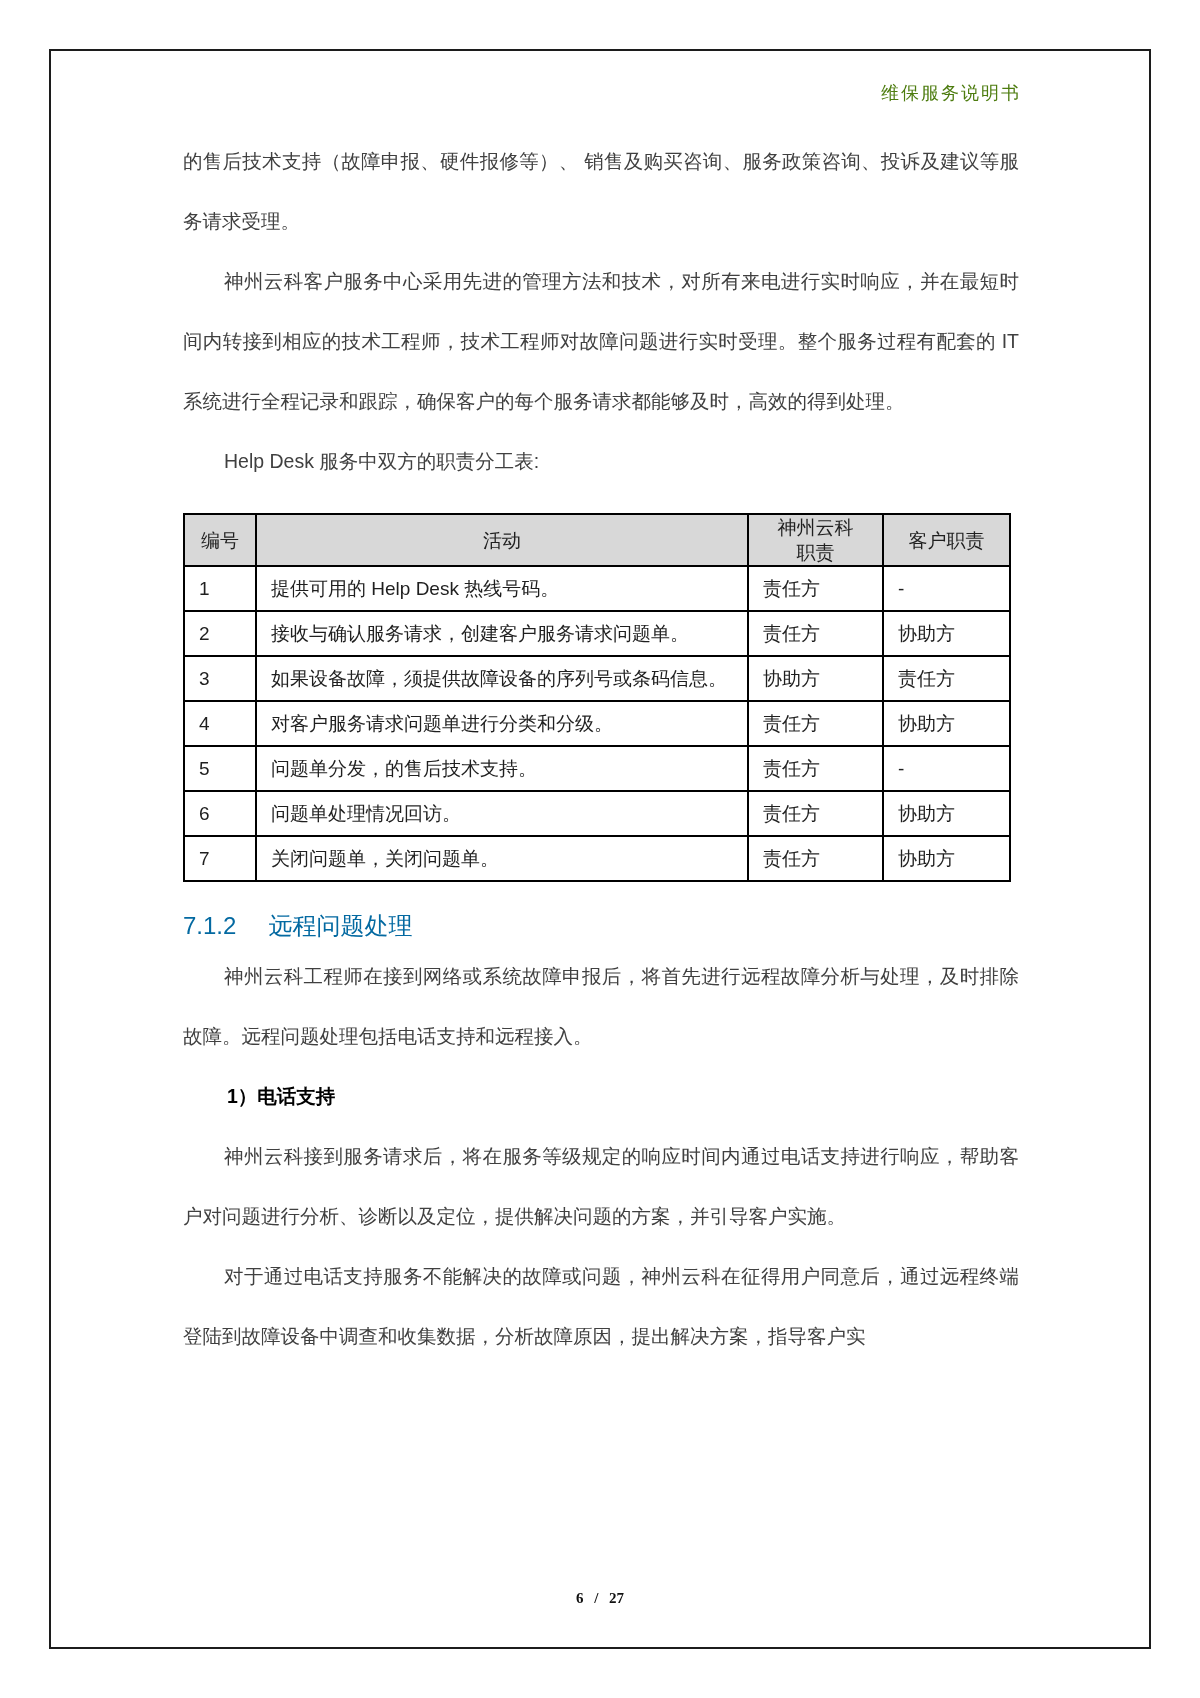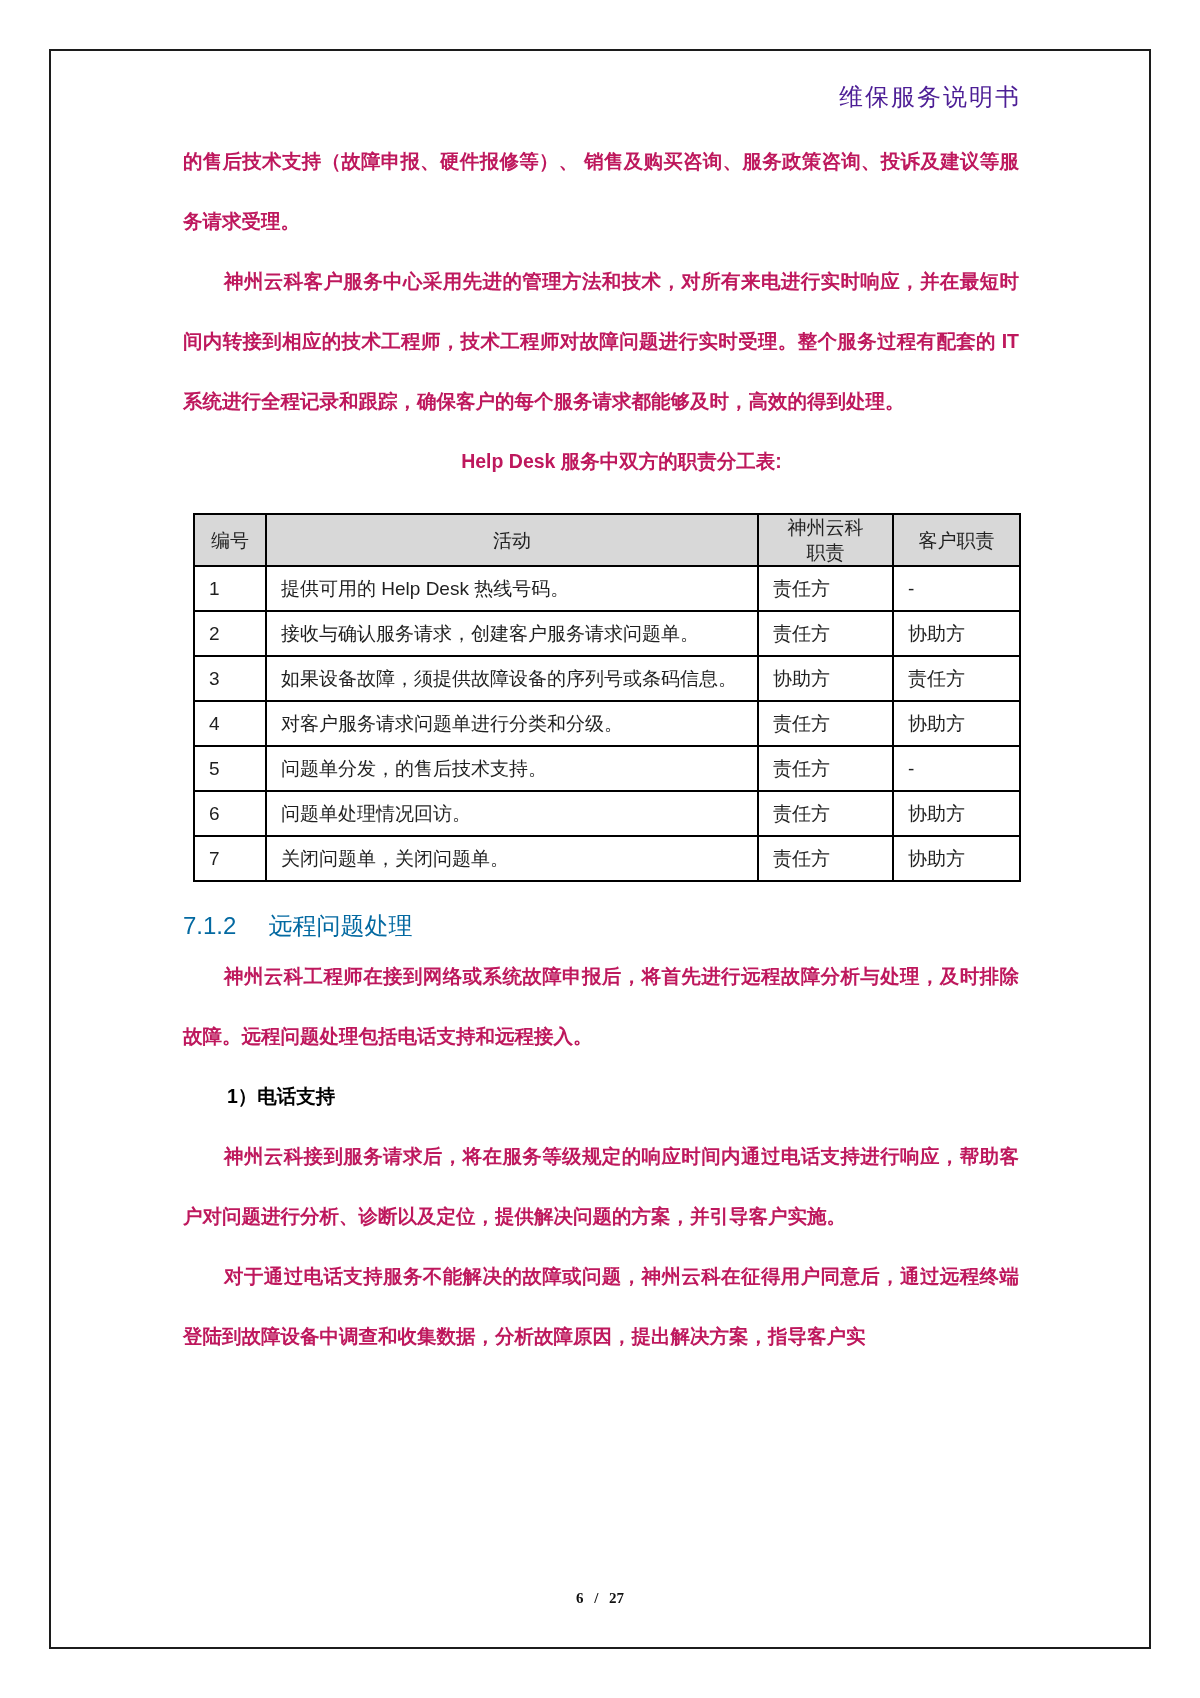--- a/index.html
+++ b/index.html
@@ -23,49 +23,47 @@
     width: 1102px;
     height: 1600px;
     border: 2px solid #1c1c1c;
     box-sizing: border-box;
   }
   .running-header {
     position: absolute;
     top: 30px;
     right: 128px;
     font-family: Liberation Mono, monospace;
-    font-size: 24px;
+    font-size: 18px;
     letter-spacing: 2px;
-    color: #4c1d95;
+    color: #4d7c0f;
   }
   .content {
     position: absolute;
     left: 132px;
     top: 0;
     width: 836px;
   }
   .body-par {
     margin: 0;
     font-size: 19.5px;
     line-height: 60px;
     text-align: justify;
     text-justify: inter-ideograph;
-    color: #be185d;
-    font-weight: bold;
+    color: #404040;
   }
   .indent { text-indent: 41px; }
   .first-par { margin-top: 80px; }
   .table-intro {
     margin-top: 0;
-    text-align: center;
+    text-align: left;
   }
   table.resp-table {
     border-collapse: collapse;
     width: 826px;
-    margin-left: 10px;
     margin-top: 22px;
     table-layout: fixed;
     border-radius: 30px;
   }
   table.resp-table th,
   table.resp-table td {
     border: 2px solid #000000;
     font-weight: normal;
     font-size: 19px;
     color: #1f1f1f;

